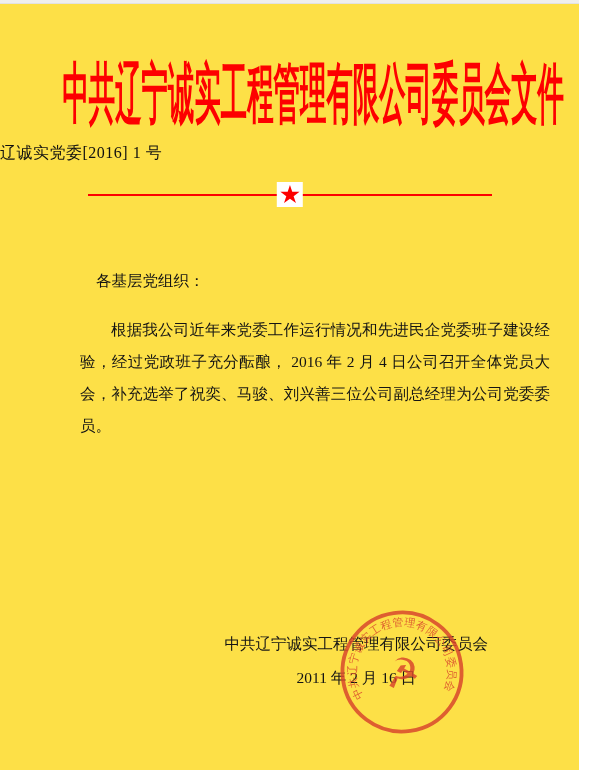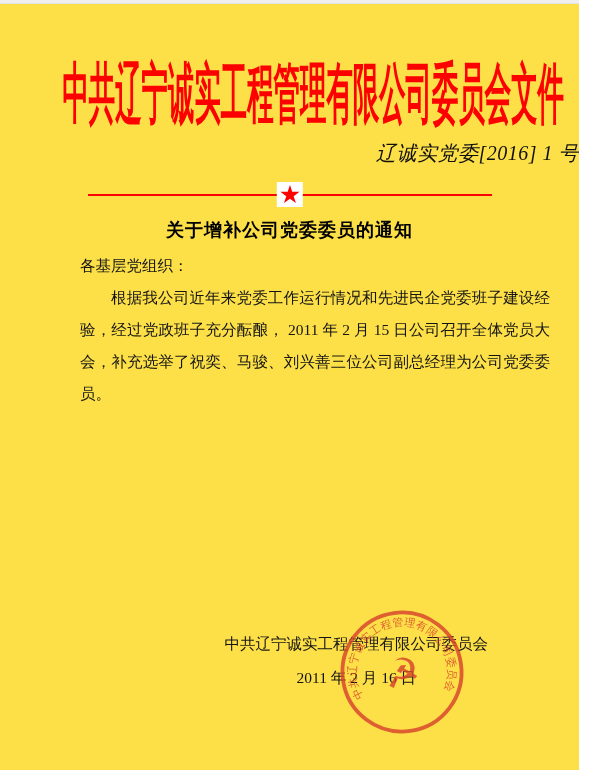--- a/index.html
+++ b/index.html
@@ -13,43 +13,43 @@
     background:#efefef; border-bottom:1px solid #e2e2e2;
   }
   
   .banner {
     position:absolute; top:54px; left:-294px; width:1188px; height:80px;
     line-height:80px; text-align:center; white-space:nowrap;
     transform:scaleX(0.40); transform-origin:center;
     font-size:66px; font-weight:bold; color:var(--banner-red,#fd0000);
   }
   .doc-number {
-    position:absolute; top:142px; left:0; width:100%; text-align:right;
-    font-size:20px; line-height:22px; letter-spacing:0.5px; color:#101010;font-style:italic;
+    position:absolute; top:142px; left:0; width:100%; text-align:left;
+    font-size:16px; line-height:22px; letter-spacing:0.5px; color:#101010;
   }
   .rule { position:absolute; top:185px; left:88px; width:404px; height:20px; }
   .rule-line {
     position:absolute; top:9px; left:0; right:0;
     border-top:2px solid var(--banner-red,#fd0000);
   }
   .rule-star {
     position:absolute; left:50%; top:50%; transform:translate(-50%,-52%);
     color:var(--banner-red,#fd0000); font-size:25px; line-height:1;
     background:#fff; padding:0 2px;
     font-family:"DejaVu Sans",sans-serif;
   }
   .subject {
     position:absolute; top:218px; left:0; width:100%; text-align:center;
     font-size:18px; font-weight:bold; color:#000; letter-spacing:1px;
   }
   .body {
     position:absolute; top:250px; left:80px; width:470px;
     font-size:15.5px; line-height:32px; text-align:justify;
   }
-  .body .salutation { text-indent:0; margin:0; }
+  .body .salutation { text-indent:0; margin:16px;font-family:Liberation Mono, monospace; }
   .body p.para { margin:0; text-indent:2em; }
   .closing {
     position:absolute; top:634px; right:91px;
     display:flex; flex-direction:column; align-items:center; row-gap:14px;
     font-size:15.5px; line-height:20px;
   }
   .cc {
     position:absolute; top:696px; left:84px;
     font-size:15px; line-height:20px;
   }
@@ -68,25 +68,24 @@
 
   <div class="banner">中共辽宁诚实工程管理有限公司委员会文件</div>
 
   <div class="doc-number">辽诚实党委[2016] 1 号</div>
 
   <div class="rule">
     <div class="rule-line"></div>
     <span class="rule-star">★</span>
   </div>
 
-  <div class="subject">关于增补公司党委委员的通知</div>
 
   <div class="body">
     <p class="salutation">各基层党组织：</p>
-    <p class="para">根据我公司近年来党委工作运行情况和先进民企党委班子建设经验，经过党政班子充分酝酿， 2011 年 2 月 15 日公司召开全体党员大会，补充选举了祝奕、马骏、刘兴善三位公司副总经理为公司党委委员。</p>
+    <p class="para">根据我公司近年来党委工作运行情况和先进民企党委班子建设经验，经过党政班子充分酝酿， 2016 年 2 月 4 日公司召开全体党员大会，补充选举了祝奕、马骏、刘兴善三位公司副总经理为公司党委委员。</p>
   </div>
 
   <div class="closing">
     <div>中共辽宁诚实工程管理有限公司委员会</div>
     <div>2011 年 2 月 16 日</div>
   </div>
 
 
   <div class="seal">
     <svg viewBox="0 0 200 200" aria-hidden="true">

